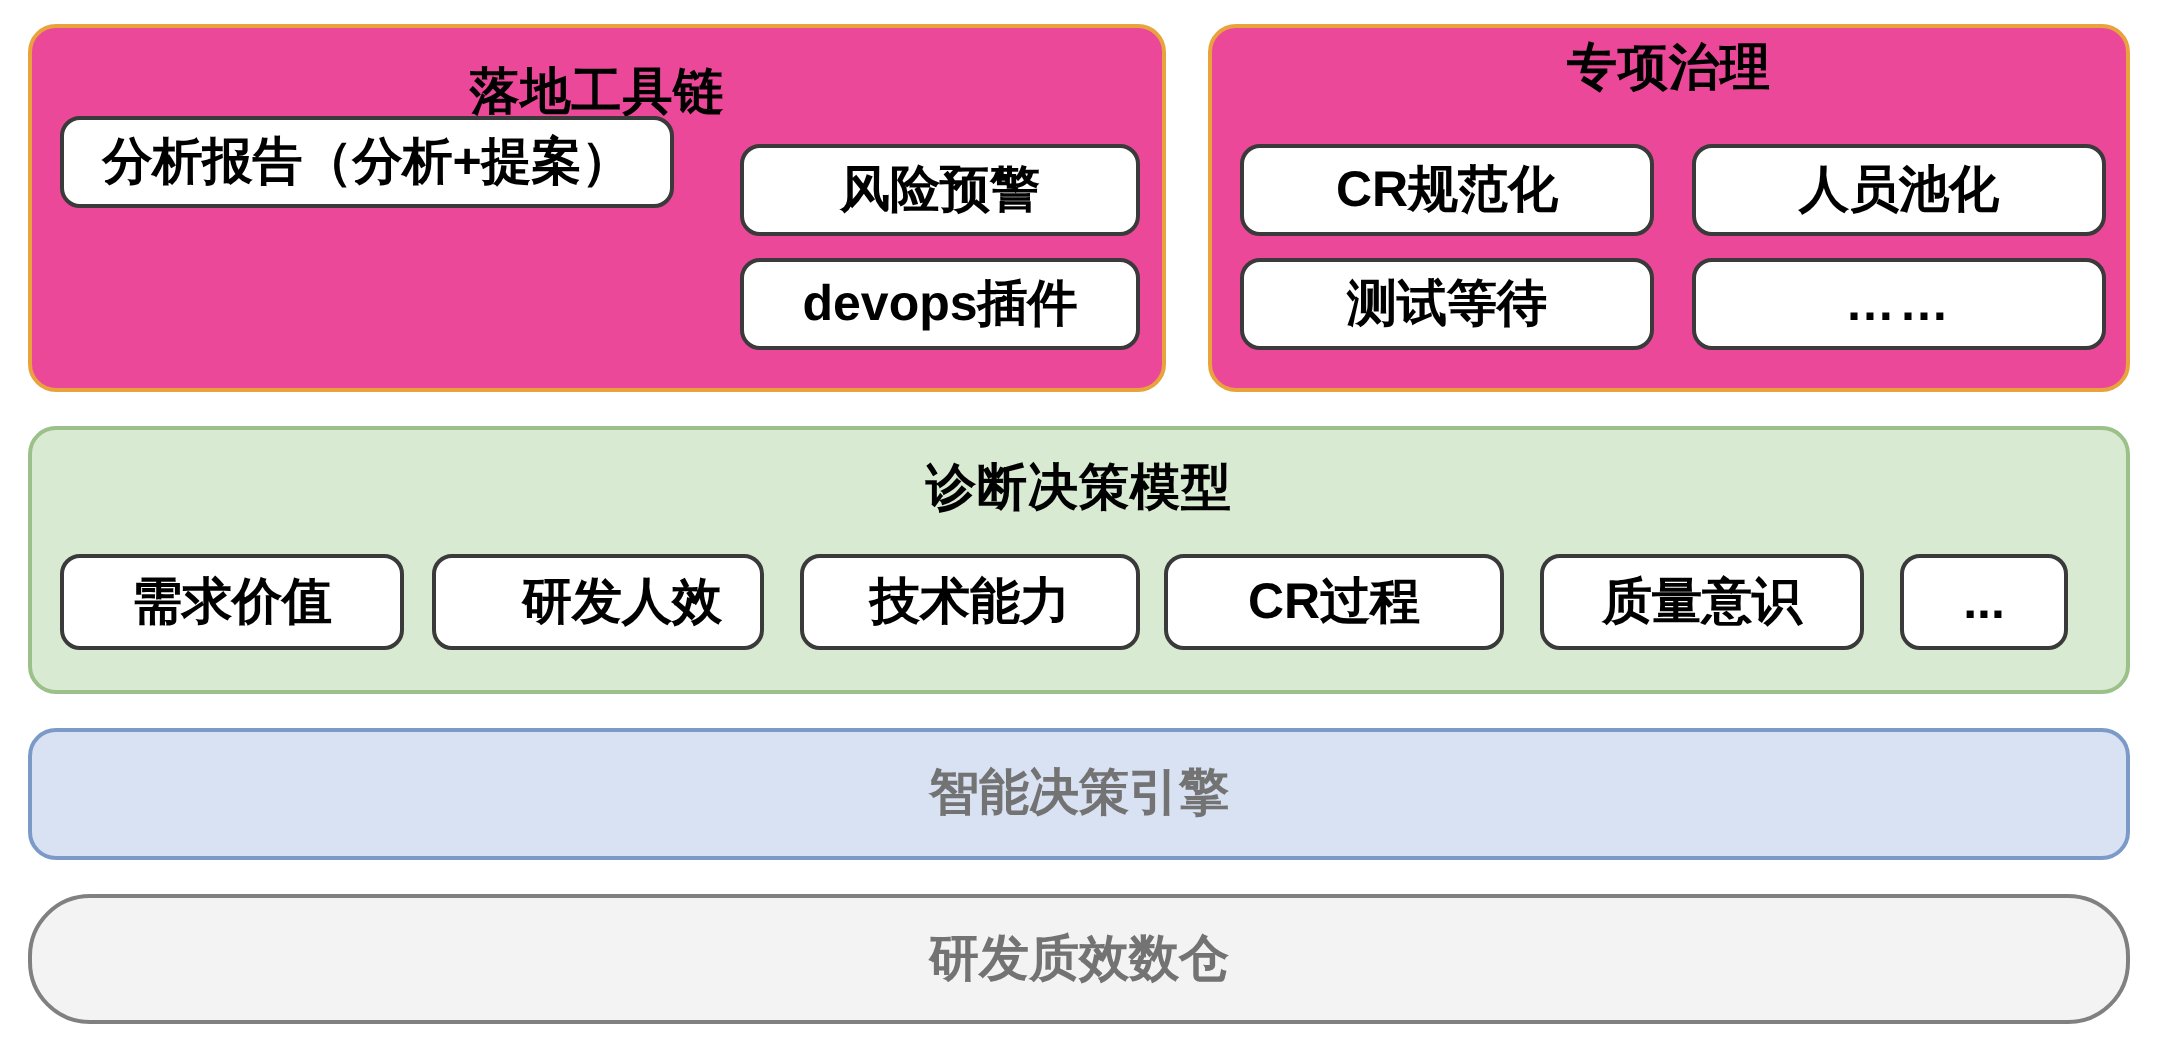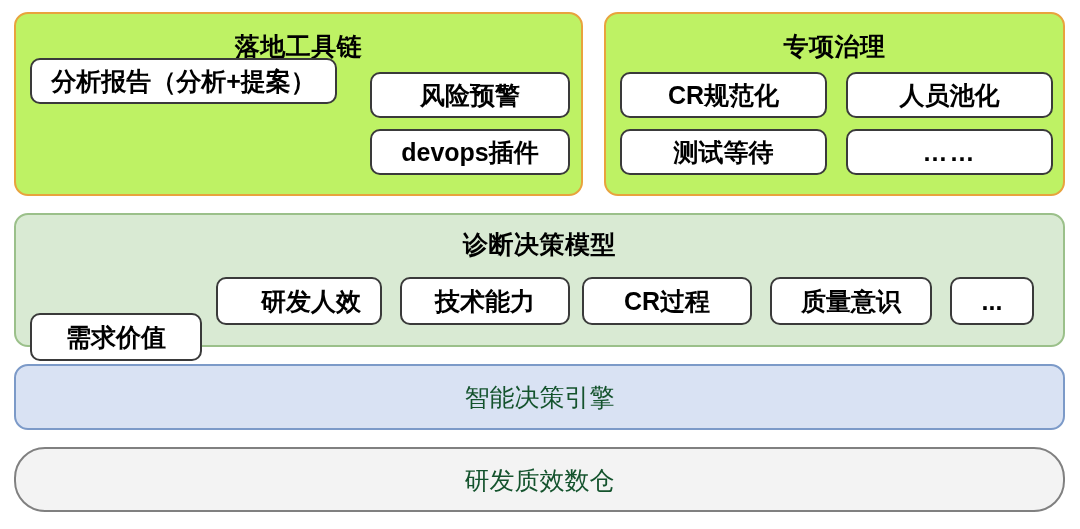--- a/index.html
+++ b/index.html
@@ -24,21 +24,21 @@
 
   
   .panel {
     position: absolute;
     box-sizing: border-box;
     border-radius: 14px;
     border-style: solid;
     border-width: 2px;
   }
   .panel-orange {
-    background: #bef264;
+    background: #ec4899;
     border-color: #E8A33D;
   }
   .panel-green {
     background: #D9EAD3;
     border-color: #9BC08A;
   }
   .panel-blue {
     background: #D9E2F3;
     border-color: #7C9AC8;
   }
@@ -81,52 +81,52 @@
 
   
   .bar-label {
     position: absolute;
     left: 0;
     right: 0;
     top: 50%;
     transform: translateY(-50%);
     text-align: center;
     font-size: 25px;
-    font-weight: 400;
+    font-weight: 700;
     line-height: 1;
-    color: #14532d;
+    color: #737373;
   }
 
   
   #panel-tools      { left: 14px;  top: 12px;  width: 569px; height: 184px; }
   #panel-tools .panel-title { top: 20px; }
 
   #panel-governance { left: 604px; top: 12px;  width: 461px; height: 184px; }
-  #panel-governance .panel-title { top: 20px; }
+  #panel-governance .panel-title { top: 8px; }
 
   #panel-model      { left: 14px;  top: 213px; width: 1051px; height: 134px; }
   #panel-model .panel-title { top: 17px; }
 
   #panel-engine     { left: 14px;  top: 364px; width: 1051px; height: 66px; }
   #panel-warehouse  { left: 14px;  top: 447px; width: 1051px; height: 65px; border-radius: 31px; }
 
   
   #box-report   { left: 14px;  top: 44px;  width: 307px; height: 46px; }
   #box-risk     { left: 354px; top: 58px;  width: 200px; height: 46px; }
   #box-ticket   { left: 14px;  top: 115px; width: 307px; height: 46px; }
   #box-devops   { left: 354px; top: 115px; width: 200px; height: 46px; }
 
   
   #box-cr-std   { left: 14px;  top: 58px;  width: 207px; height: 46px; }
   #box-pool     { left: 240px; top: 58px;  width: 207px; height: 46px; }
   #box-waiting  { left: 14px;  top: 115px; width: 207px; height: 46px; }
   #box-more     { left: 240px; top: 115px; width: 207px; height: 46px; }
 
   
-  #box-demand   { left: 14px;  top: 62px;  width: 172px; height: 48px; margin-top: 36px; }
+  #box-demand   { left: 14px;  top: 62px;  width: 172px; height: 48px; }
   #box-rnd      { left: 200px; top: 62px;  width: 166px; height: 48px; padding-left: 24px; }
   #box-tech     { left: 384px; top: 62px;  width: 170px; height: 48px; }
   #box-cr-proc  { left: 566px; top: 62px;  width: 170px; height: 48px; }
   #box-quality  { left: 754px; top: 62px;  width: 162px; height: 48px; }
   #box-etc      { left: 934px; top: 62px;  width: 84px;  height: 48px; }
 </style>
 </head>
 <body>
 
 <div id="canvas">

